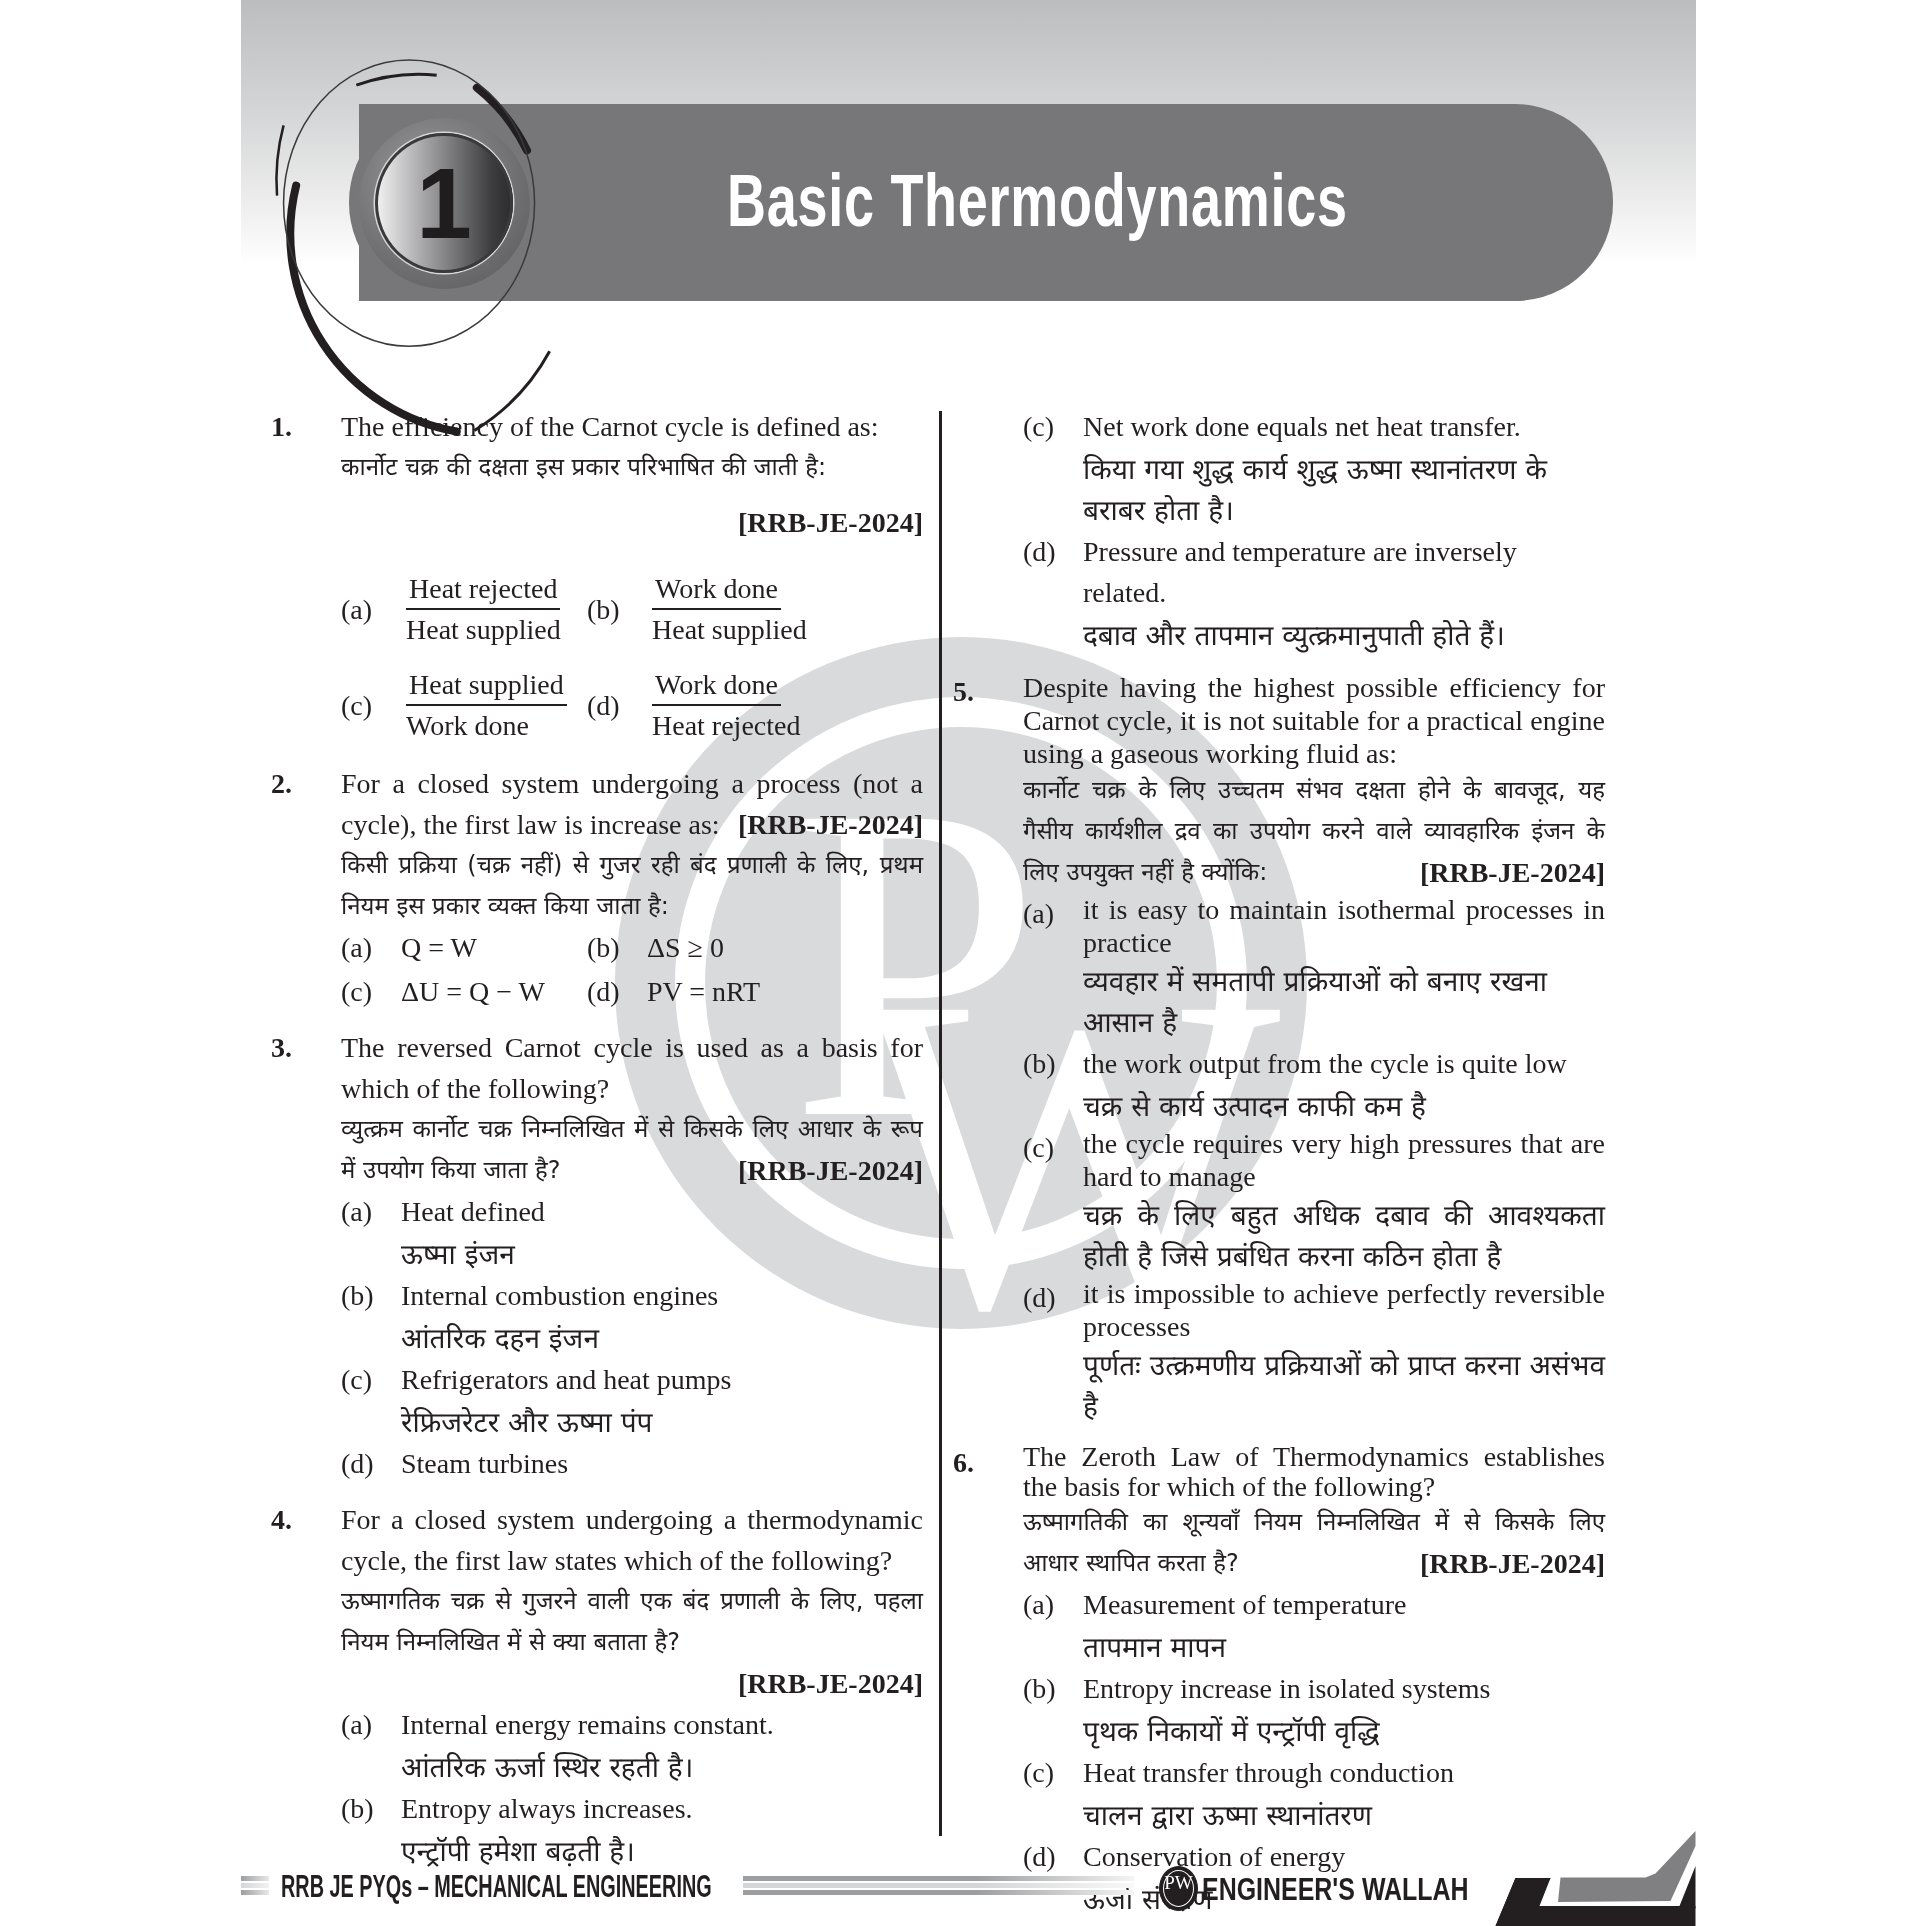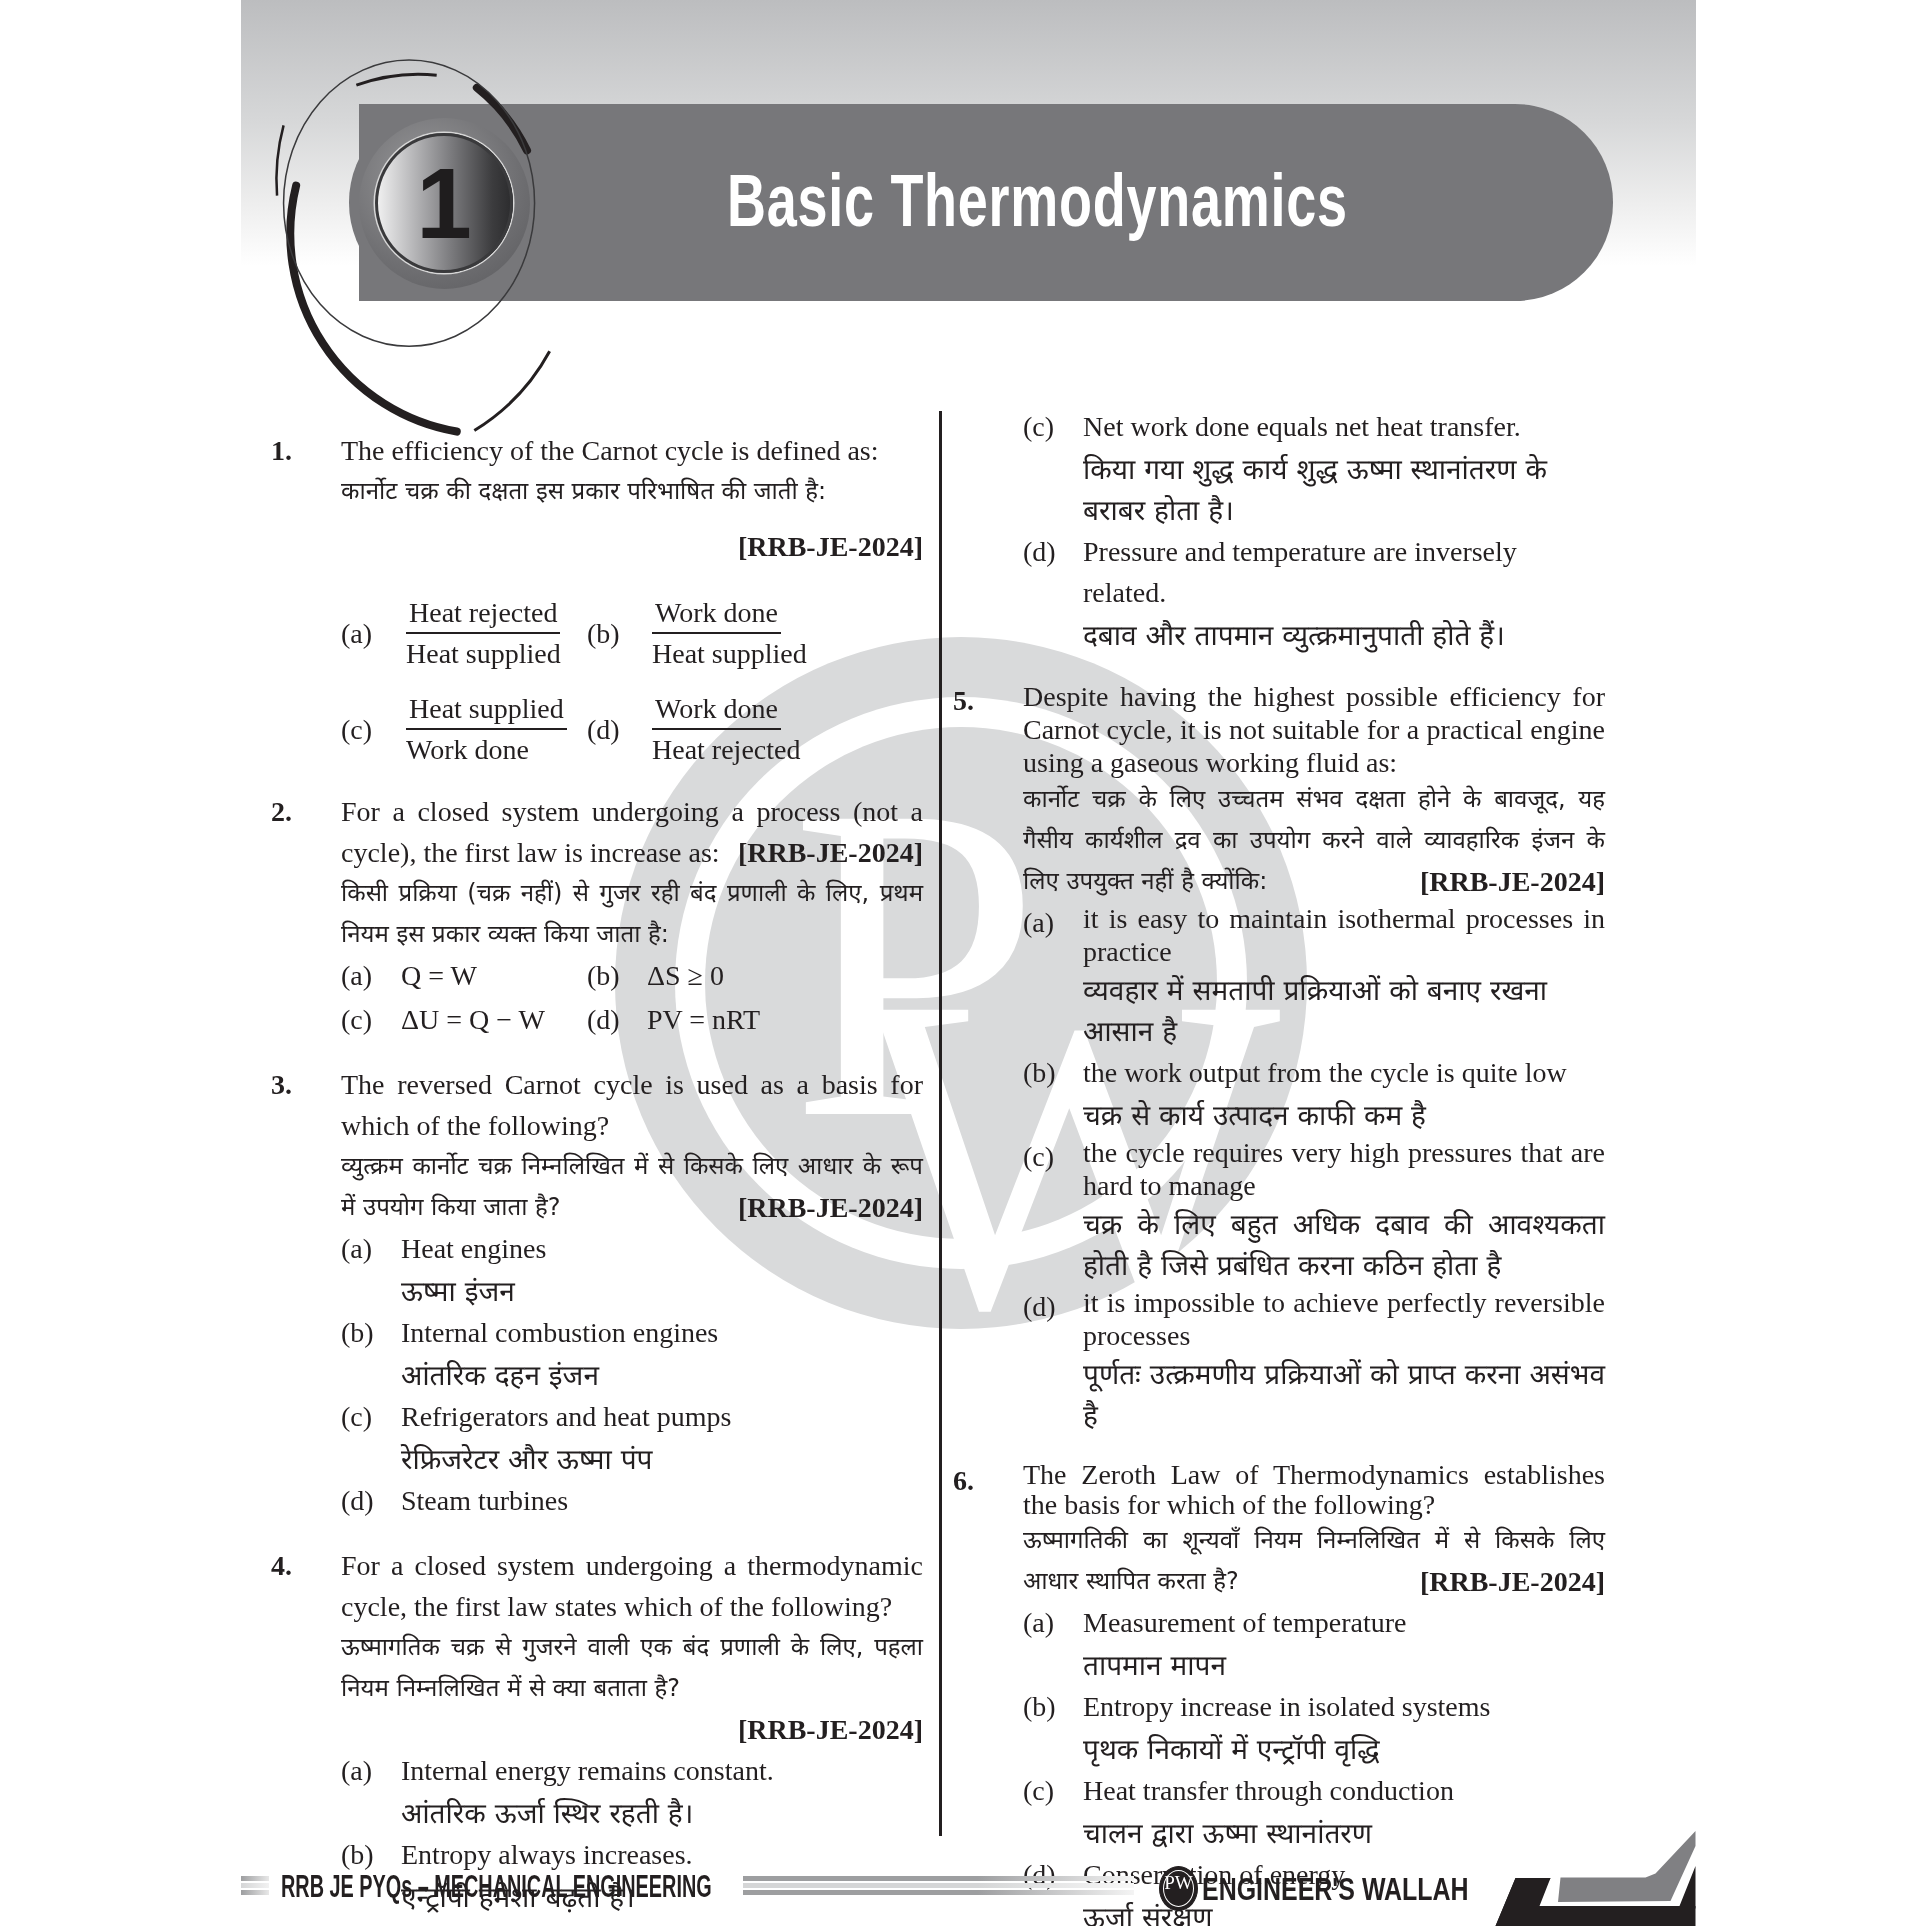--- a/index.html
+++ b/index.html
@@ -76,21 +76,21 @@
   .watermark-letters .ww { position: absolute; left: 150px; top: 201px; }
   
   .col-divider {
     position: absolute; left: 698px; top: 411px; width: 2.5px; height: 1425px; background: #231f20;
   }
   .col { position: absolute; top: 406px; width: 652px; font-size: 28px; line-height: 41px; }
   .col-left { left: 30px; }
   .col-right { left: 712px; width: 652px; }
   .q { position: relative; padding-left: 70px; margin-bottom: 13px; }
   .q-num { position: absolute; left: 0; top: 0; font-weight: bold; }
-  .q-text { text-align: justify; margin-top: 24px; }
+  .q-text { text-align: justify; }
   .q-hindi { font-family: "DejaVu Sans", sans-serif; font-size: 24px; line-height: 41px; text-align: justify; }
   .tag { font-weight: bold; float: right; }
   .tag-line { text-align: right; font-weight: bold; }
   .opt { position: relative; padding-left: 60px; }
   .opt-label { position: absolute; left: 0; top: 0; }
   .opt-hindi { font-family: "DejaVu Sans", sans-serif; font-size: 28px; line-height: 41px; margin-top: 2px; }
   .opt-grid { display: grid; grid-template-columns: 246px 251px; }
   .frac-row { display: flex; align-items: center; margin: 28px 0 20px 0; }
   .frac-row + .frac-row { margin-top: 20px; }
   .frac-item { display: flex; align-items: center; width: 246px; }
@@ -227,21 +227,21 @@
 
     <div class="q" style="margin-top:15px">
       <span class="q-num">3.</span>
       <div class="q-text">The reversed Carnot cycle is used as a basis for which of the following?</div>
       <div class="q-hindi">
         <span>व्युत्क्रम कार्नोट चक्र निम्नलिखित में से किसके लिए आधार के रूप में उपयोग किया जाता है?</span>
         <span class="tag" style="font-family:'Liberation Serif',serif;font-size:28px">[RRB-JE-2024]</span>
       </div>
       <div class="opt">
         <span class="opt-label">(a)</span>
-        <div>Heat engines</div>
+        <div>Heat defined</div>
         <div class="opt-hindi">ऊष्मा इंजन</div>
       </div>
       <div class="opt">
         <span class="opt-label">(b)</span>
         <div>Internal combustion engines</div>
         <div class="opt-hindi">आंतरिक दहन इंजन</div>
       </div>
       <div class="opt">
         <span class="opt-label">(c)</span>
         <div>Refrigerators and heat pumps</div>

